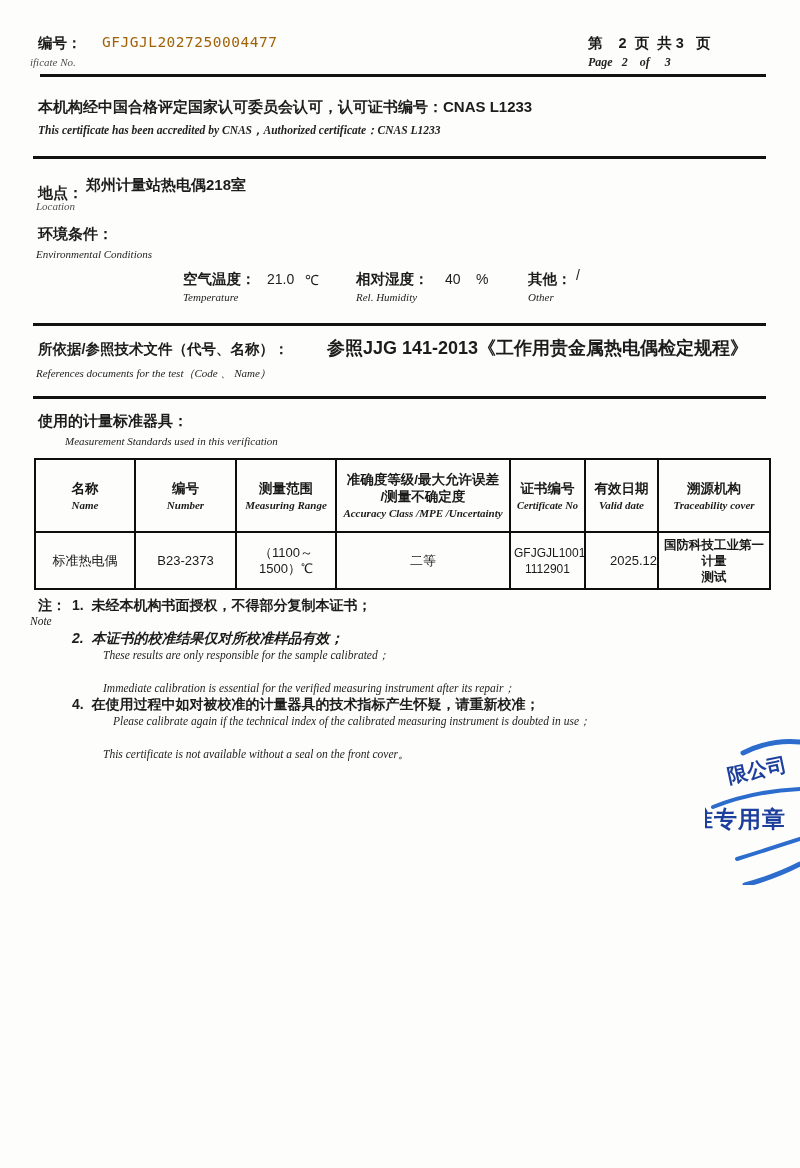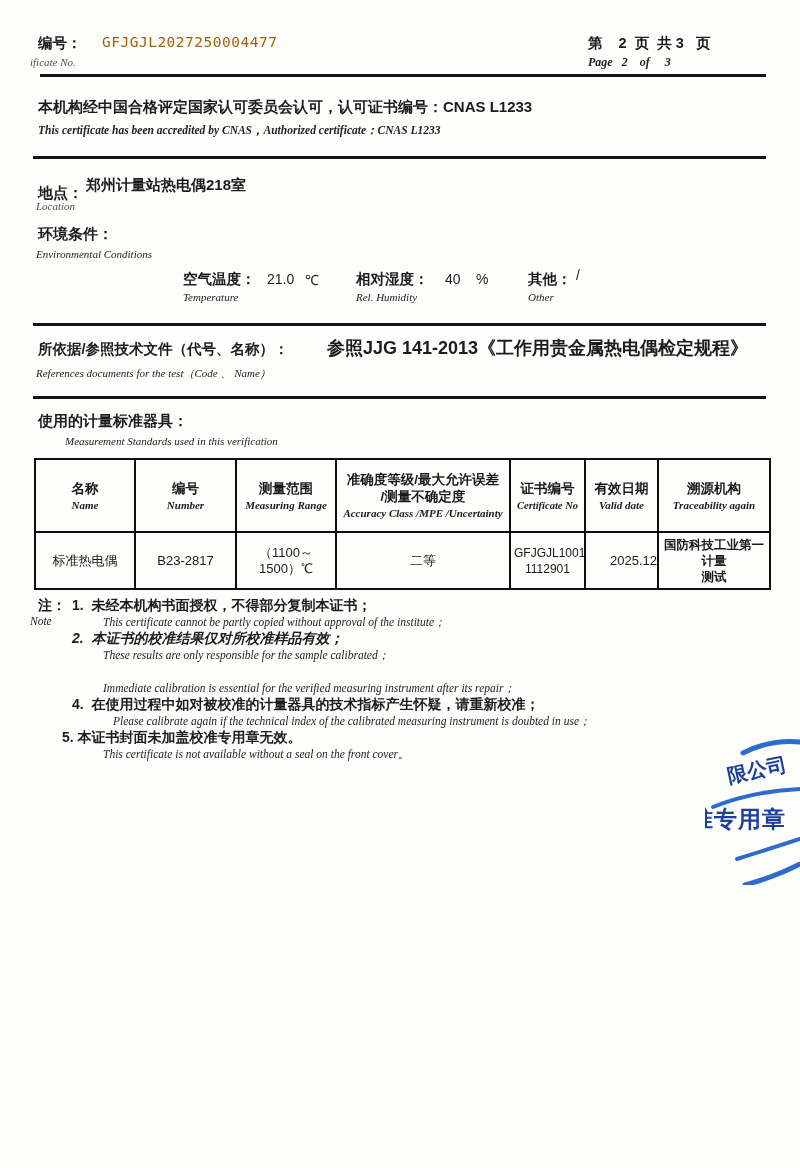--- a/index.html
+++ b/index.html
@@ -118,62 +118,58 @@
         <th>
           <div class="th-zh">证书编号</div>
           <div class="th-en" style="font-size:10.5px;">Certificate No</div>
         </th>
         <th>
           <div class="th-zh">有效日期</div>
           <div class="th-en">Valid date</div>
         </th>
         <th>
           <div class="th-zh">溯源机构</div>
-          <div class="th-en">Traceability again</div>
+          <div class="th-en">Traceability cover</div>
         </th>
       </tr>
     </thead>
     <tbody>
       <tr style="height:57px;">
         <td class="td-v">标准热电偶</td>
-        <td class="td-v">B23-2817</td>
+        <td class="td-v">B23-2373</td>
         <td class="td-v">（1100～1500）℃</td>
         <td class="td-v">二等</td>
         <td class="td-v prewrap" style="font-size:12px;">GFJGJL100124
 1112901</td>
         <td class="td-v" style="font-size:13px;padding-left:24px;">2025.12.05</td>
         <td class="td-v prewrap" style="font-size:12.5px;font-weight:600;">国防科技工业第一计量
 测试</td>
       </tr>
     </tbody>
   </table>
 
   <div class="abs zh zh-b" style="left:38px;top:597px;font-size:14px;">注：</div>
   <div class="abs en" style="left:30px;top:615px;font-size:11.5px;">Note</div>
 
   <div class="abs zh zh-m" style="left:72px;top:597px;font-size:14px;">
     <span>1.</span>&nbsp;&nbsp;<span>未经本机构书面授权，不得部分复制本证书；</span>
   </div>
-  <div class="abs en" style="left:103px;top:615px;font-size:11.5px;">This certificate cannot be partly copied without approval of the institute；</div>
 
   <div class="abs zh zh-m" style="left:72px;top:630px;font-size:14px;font-style:italic;">
     <span>2.</span>&nbsp;&nbsp;<span>本证书的校准结果仅对所校准样品有效；</span>
   </div>
   <div class="abs en" style="left:103px;top:648px;font-size:11.5px;">These results are only responsible for the sample calibrated；</div>
 
   <div class="abs en" style="left:103px;top:681px;font-size:11.5px;">Immediate calibration is essential for the verified measuring instrument after its repair；</div>
 
   <div class="abs zh zh-m" style="left:72px;top:696px;font-size:14px;">
     <span>4.</span>&nbsp;&nbsp;<span>在使用过程中如对被校准的计量器具的技术指标产生怀疑，请重新校准；</span>
   </div>
   <div class="abs en" style="left:103px;top:714px;font-size:11.5px;margin-left:10px;">Please calibrate again if the technical index of the calibrated measuring instrument is doubted in use；</div>
 
-  <div class="abs zh zh-m" style="left:62px;top:729px;font-size:14px;">
-    <span>5.</span>&nbsp;<span>本证书封面未加盖校准专用章无效。</span>
-  </div>
   <div class="abs en" style="left:103px;top:747px;font-size:11.5px;">This certificate is not available without a seal on the front cover。</div>
 
   <svg class="abs" style="right:0;top:735px;" width="95" height="150" viewBox="0 0 95 150" aria-hidden="true">
     <path d="M 38 18 Q 66 4 95 7" fill="none" stroke-width="5" stroke-linecap="round" stroke="#2b6ccc"></path>
     <text x="24" y="48" font-size="20" font-weight="bold" transform="rotate(-12 24 48)" font-family="Liberation Sans, sans-serif" fill="#1d3f9c">限公司</text>
     <path d="M 8 72 Q 48 56 95 54" fill="none" stroke-width="4" stroke-linecap="round" stroke="#2b6ccc"></path>
     <text x="-15" y="92" font-size="23" font-weight="bold" letter-spacing="1" font-family="Liberation Sans, sans-serif" fill="#1d3f9c">准专用章</text>
     <path d="M 32 124 Q 64 114 95 104" fill="none" stroke-width="4" stroke-linecap="round" stroke="#2b6ccc"></path>
     <path d="M 40 150 Q 72 141 95 129" fill="none" stroke-width="5" stroke-linecap="round" stroke="#2b6ccc"></path>
   </svg>

